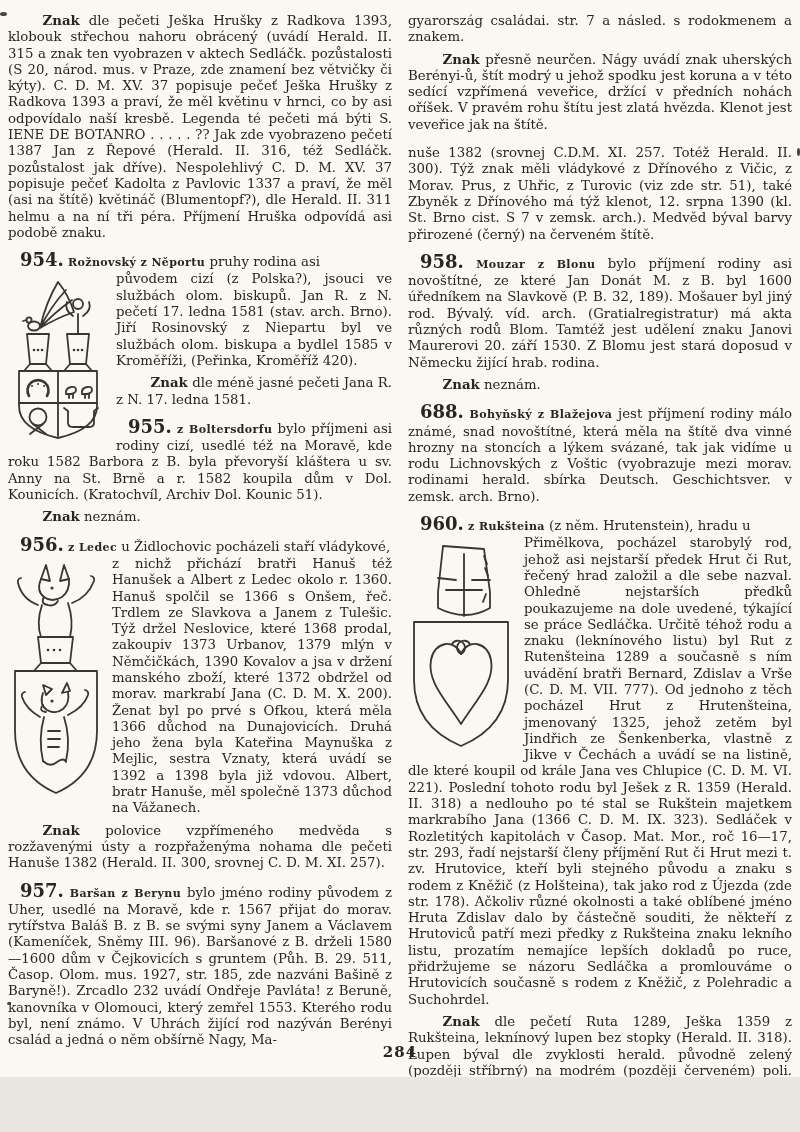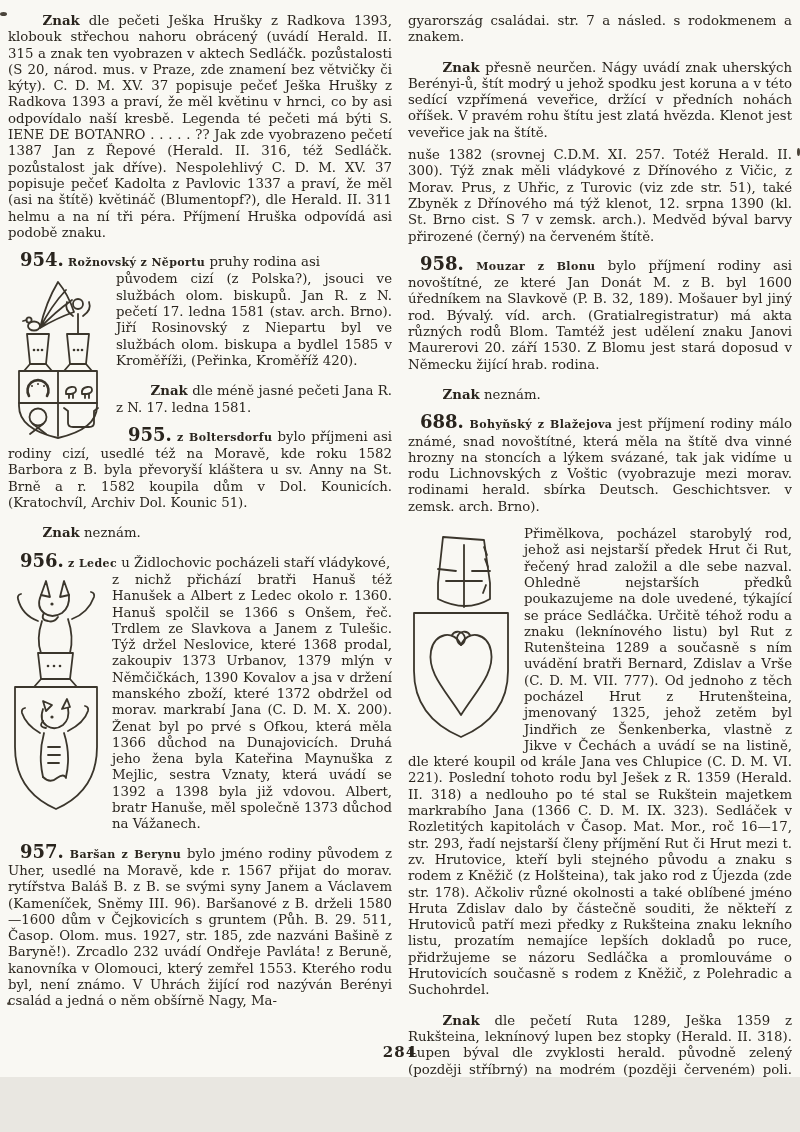--- a/index.html
+++ b/index.html
@@ -11,22 +11,22 @@
   }
   .columns { display:flex; gap:16px; }
   .col { width:384px; font-size:13.3px; line-height:16.3px; text-align:justify; }
   p { margin:0; }
   .indent { text-indent:2.6em; }
   .b { font-weight:bold; }
   .entry { margin-top:11px; }
   .entry-head, .entry-para { text-indent:0.9em; }
   .entry-num { font-weight:bold; font-size:18px; }
   .entry-name { font-weight:bold; font-size:11px; letter-spacing:0.4px; }
-  .znak { text-indent:2.6em; margin-top:14px; }
-  .frag { margin-top:6px; }
+  .znak { text-indent:2.6em; margin-top:6px; }
+  .frag { margin-top:12px; }
   .entry-flow { overflow:visible; }
   .arms { float:left; margin:3px 10px 3px 2px; }
   .arms g { fill:none; stroke:#3b362c; stroke-width:1.8; stroke-linecap:round; stroke-linejoin:round; }
   .arms .fill { fill:#3b362c; stroke:none; }
   .page-number {
     position:absolute; left:0; right:0; bottom:16px; text-align:center;
     font-size:15px; letter-spacing:1px;font-weight:bold;
   }
   .speck { position:absolute; background:#4a443a; border-radius:50%; }
   .speck-a { left:0; top:12px; width:7px; height:4px; }
@@ -119,20 +119,21 @@
             </g>
             <g class="fill">
               <circle cx="42" cy="29" r="1.6"></circle>
                 <circle cx="42" cy="142" r="1.6"></circle>
               <circle cx="38" cy="91" r="1.3"></circle>
                 <circle cx="44" cy="91" r="1.3"></circle>
                 <circle cx="50" cy="91" r="1.3"></circle>
             </g>
           </svg>
           <p>z nichž přichází bratři Hanuš též Hanušek a Albert z Ledec okolo r. 1360. Hanuš spolčil se 1366 s Onšem, řeč. Trdlem ze Slavkova a Janem z Tulešic. Týž držel Neslovice, které 1368 prodal, zakoupiv 1373 Urbanov, 1379 mlýn v Němčičkách, 1390 Kovalov a jsa v držení manského zboží, které 1372 obdržel od morav. markrabí Jana (C. D. M. X. 200). Ženat byl po prvé s Ofkou, která měla 1366 důchod na Dunajovicích. Druhá jeho žena byla Kateřina Maynuška z Mejlic, sestra Vznaty, která uvádí se 1392 a 1398 byla již vdovou. Albert, bratr Hanuše, měl společně 1373 důchod na Vážanech.</p>
+          <p class="znak"><span class="b">Znak</span> <span>polovice vzpřímeného medvěda s rozžavenými ústy a rozpřaženýma nohama dle pečeti Hanuše 1382 (Herald. II. 300, srovnej C. D. M. XI. 257).</span></p>
         </div>
       </section>
 
       <section class="entry">
         <p class="entry-para"><span class="entry-num">957.</span> <span class="entry-name">Baršan z Berynu</span> <span>bylo jméno rodiny původem z Uher, usedlé na Moravě, kde r. 1567 přijat do morav. rytířstva Baláš B. z B. se svými syny Janem a Václavem (Kameníček, Sněmy III. 96). Baršanové z B. drželi 1580—1600 dům v Čejkovicích s gruntem (Půh. B. 29. 511, Časop. Olom. mus. 1927, str. 185, zde nazváni Bašině z Baryně!). Zrcadlo 232 uvádí Ondřeje Pavláta! z Beruně, kanovníka v Olomouci, který zemřel 1553. Kterého rodu byl, není známo. V Uhrách žijící rod nazýván Berényi család a jedná o něm obšírně Nagy, Ma-</span></p>
       </section>
 
     </div>
 
     <div class="col">
@@ -146,20 +147,21 @@
       <section class="entry">
         <p class="entry-para"><span class="entry-num">958.</span> <span class="entry-name">Mouzar z Blonu</span> <span>bylo příjmení rodiny asi novoštítné, ze které Jan Donát M. z B. byl 1600 úředníkem na Slavkově (P. B. 32, 189). Mošauer byl jiný rod. Bývalý. víd. arch. (Gratialregistratur) má akta různých rodů Blom. Tamtéž jest udělení znaku Janovi Maurerovi 20. září 1530. Z Blomu jest stará doposud v Německu žijící hrab. rodina.</span></p>
         <p class="znak"><span class="b">Znak</span> <span>neznám.</span></p>
       </section>
 
       <section class="entry">
         <p class="entry-para"><span class="entry-num">688.</span> <span class="entry-name">Bohyňský z Blažejova</span> <span>jest příjmení rodiny málo známé, snad novoštítné, která měla na štítě dva vinné hrozny na stoncích a lýkem svázané, tak jak vidíme u rodu Lichnovských z Voštic (vyobrazuje mezi morav. rodinami herald. sbírka Deutsch. Geschichtsver. v zemsk. arch. Brno).</span></p>
       </section>
 
       <section class="entry">
+        <p class="entry-head"><span class="entry-num">960.</span> <span class="entry-name">z Rukšteina</span> <span>(z něm. Hrutenstein), hradu u</span></p>
         <div class="entry-flow">
           <svg class="arms" width="104" height="212" viewBox="0 0 104 212">
             <g>
               <path d="M33,8 L74,11 L80,54 L80,70 Q56,84 28,70 L28,54 Z"></path>
               <path d="M28,40 L46,42 M62,42 L80,42"></path>
               <path d="M54,16 L54,78 M36,52 L72,52"></path>
               <path d="M74,18 L77,26 M75,30 L78,38 M76,56 L73,64"></path>
               <path d="M4,84 L98,84 L98,142 Q98,188 51,208 Q4,188 4,142 Z"></path>
               <path d="M51,116 C44,100 24,104 21,122 C17,144 36,162 51,186 C66,162 85,144 81,122 C78,104 58,100 51,116 Z"></path>
               <path d="M51,116 a7,7 0 1 0 -9,-10 M51,116 a7,7 0 1 1 9,-10"></path>

